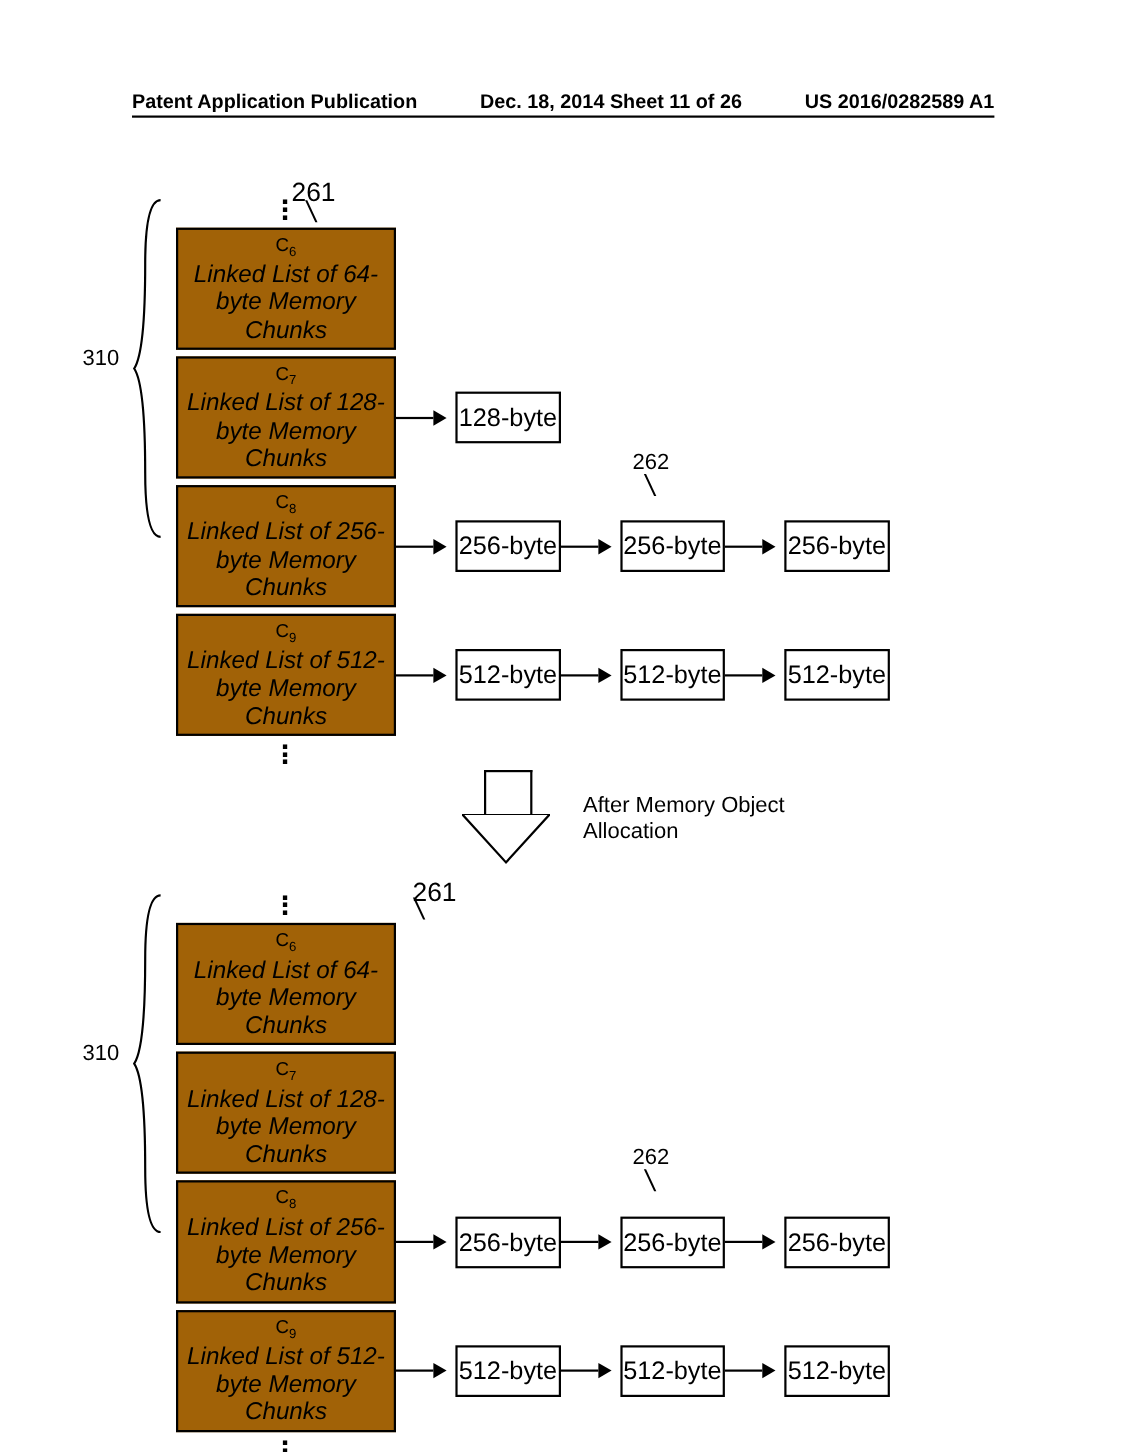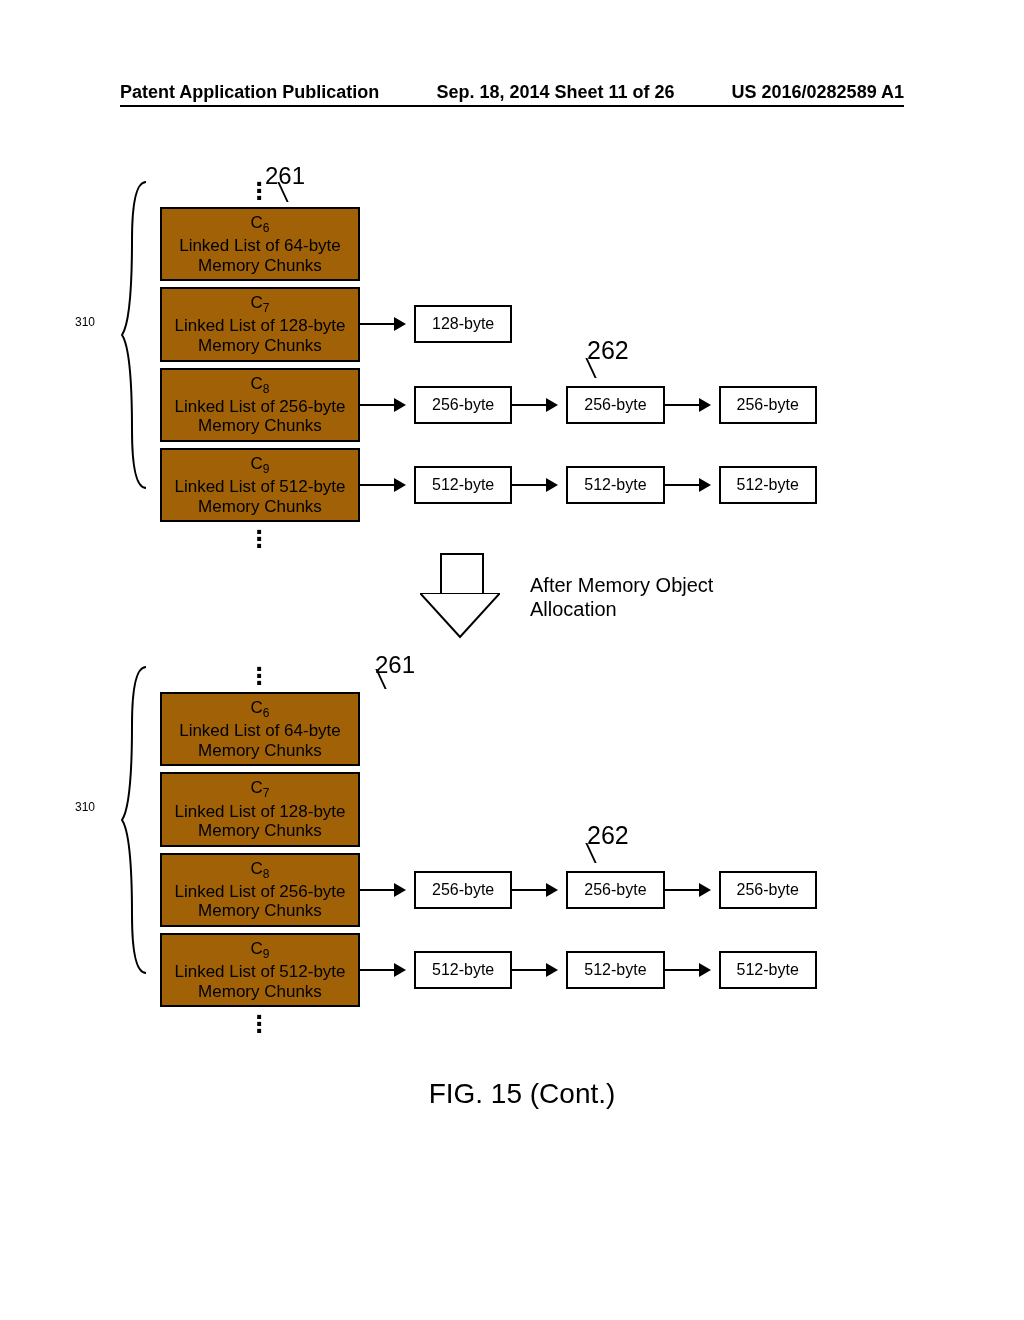--- a/index.html
+++ b/index.html
@@ -36,21 +36,21 @@
   }
   .diagram-block {
     position: relative;
     padding-left: 40px;
     padding-bottom: 12px;
   }
   .brace-label {
     position: absolute;
     left: -45px;
     top: 135px;
-    font-size: 12px;
+    font-size: 20px;
   }
   .brace {
     position: absolute;
     left: 0;
     top: 0;
     width: 28px;
   }
   .dots-vert {
     font-size: 28px;
     font-weight: bold;
@@ -67,42 +67,42 @@
   .listbox {
     border: 2px solid #000;
     width: 200px;
     text-align: center;
     font-size: 17px;
     padding: 4px 6px;
     line-height: 1.15;
     box-sizing: border-box;
     background: #a16207;
   }
-  .listbox .subline { font-size: 17px; }
+  .listbox .subline { font-size: 22px; font-style: italic; }
   .sub { font-size: 12px; vertical-align: sub; }
   .arrow {
     display: flex;
     align-items: center;
     margin: 0 8px 0 0;
   }
   .arrow-line {
     width: 34px;
     height: 2px;
     background: #000;
   }
   .arrow-head {
     width: 0; height: 0;
     border-top: 7px solid transparent;
     border-bottom: 7px solid transparent;
     border-left: 12px solid #000;
   }
   .chunk {
     border: 2px solid #000;
-    padding: 8px 16px;
-    font-size: 16px;
+    padding: 8px 1px;
+    font-size: 23px;
     text-align: center;
     background: #fff;
   }
   .ref-261 {
     position: relative;
     height: 0;
   }
   .ref-261 .num {
     position: absolute;
     font-size: 24px;
@@ -112,22 +112,21 @@
     width: 14px;
     height: 20px;
     border-left: 2px solid #000;
     transform: skewX(25deg);
   }
   .ref-262-holder {
     position: relative;
   }
   .ref-262-num {
     position: absolute;
-    font-size: 25px;
-    margin-left: 12px;
+    font-size: 20px;
   }
   .ref-262-tick {
     position: absolute;
     width: 14px;
     height: 20px;
     border-left: 2px solid #000;
     transform: skewX(25deg);
   }
   .transition {
     position: relative;
@@ -168,21 +167,21 @@
     margin-top: 32px;
   }
 </style>
 </head>
 <body>
 
 <div class="page">
 
   <div class="header">
     <span>Patent Application Publication</span>
-    <span>Sep. 18, 2014  Sheet 11 of 26</span>
+    <span>Dec. 18, 2014  Sheet 11 of 26</span>
     <span>US 2016/0282589 A1</span>
   </div>
 
   <div class="figure-region">
 
     <div class="diagram-block">
       <div class="brace-label">310</div>
       <svg class="brace" viewBox="0 0 28 310" width="28" height="310">
         <path d="M26 2 Q12 2 12 60 Q12 140 2 155 Q12 170 12 250 Q12 308 26 308" fill="none" stroke="#000" stroke-width="2"></path>
       </svg>

